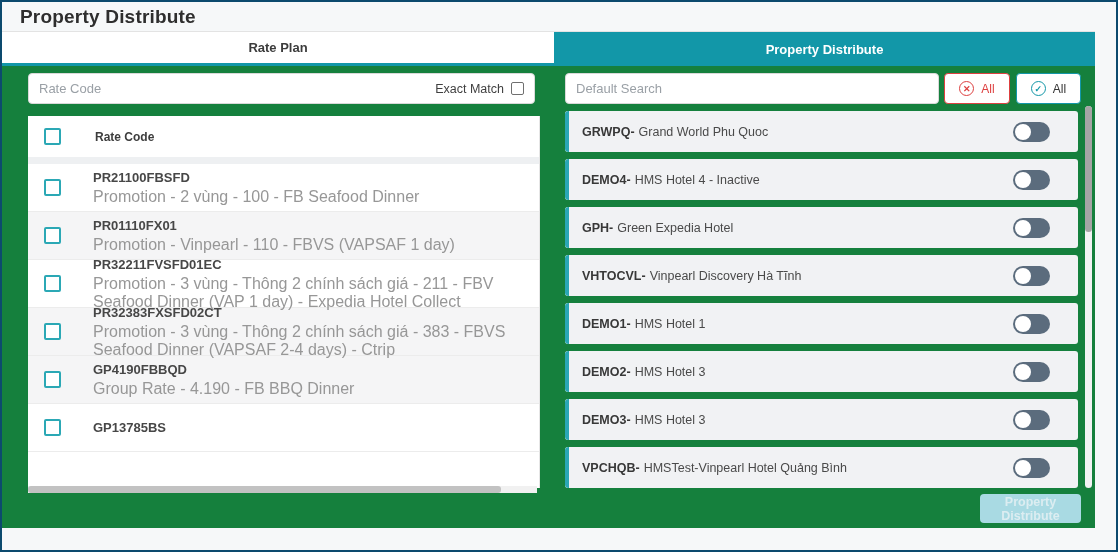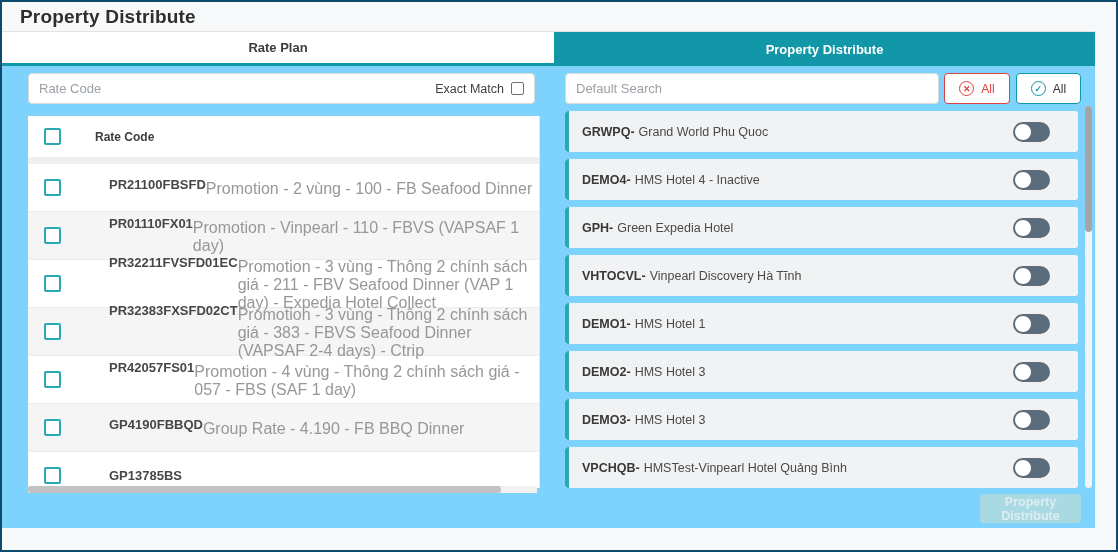--- a/index.html
+++ b/index.html
@@ -7,21 +7,21 @@
   .viewport {
     position: relative; width: 1118px; height: 552px;
     border: 2px solid #0c4a6e; background: #f6f8f9; overflow: hidden;
   }
   .page-title {
     position: absolute; left: 18px; top: 4px;
     font-size: 19px; font-weight: bold; color: #2e2e2e; letter-spacing: .2px;
   }
   .card {
     position: absolute; left: 0; top: 29px; width: 1093px; height: 497px;
-    background: #7dd3fc; border-top: 1px solid #e3e3e3;
+    background: #15803d; border-top: 1px solid #e3e3e3;
   }
   
   .tabs { display: flex; height: 34px; }
   .tab {
     display: flex; align-items: center; justify-content: center;
     font-size: 13px; font-weight: bold; cursor: pointer;
   }
   .tab-left { width: 552px; background: #fff; color: #3c3c3c; border-bottom: 3px solid #1297a8; }
   .tab-right { flex: 1; background: #1297a8; color: #ffffff; }
   
@@ -49,21 +49,21 @@
   }
   .list-header { display: flex; align-items: center; height: 41px; }
   .list-band { height: 7px; background: #eef0f2; }
   .teal-checkbox {
     width: 17px; height: 17px; border: 2px solid #2ba8b5; border-radius: 2px;
     background: #fff; margin-left: 16px; flex-shrink: 0;
   }
   .header-label { font-size: 12px; font-weight: bold; color: #3d3d3d; margin-left: 34px; }
   .lrow { display: flex; align-items: center; height: 48px; border-bottom: 1px solid #ececec; background: #fff; }
   .lrow.alt { background: #f5f5f6; }
-  .lrow-text { margin-left: 48px; display: flex; flex-direction: row; }
+  .lrow-text { margin-left: 32px; display: flex; flex-direction: column; }
   .lrow-code { font-size: 13px; font-weight: bold; color: #474747; }
   .lrow-desc { font-size: 16px; color: #979797; margin-top: 3px; }
   .h-scrollbar {
     position: absolute; left: 26px; top: 420px; width: 509px; height: 7px;
     background: #f1f1f1;
   }
   .h-thumb { height: 7px; width: 93%; background: #c2c2c2; border-radius: 3px; }
   
   .searchbox2 { left: 563px; width: 374px; }
   .all-btn {
@@ -166,27 +166,20 @@
   </div>
 
   <div class="lrow alt">
     <span class="teal-checkbox"></span>
     <span class="lrow-text">
       <span class="lrow-code">PR32383FXSFD02CT</span>
       <span class="lrow-desc">Promotion - 3 vùng - Thông 2 chính sách giá - 383 - FBVS Seafood Dinner (VAPSAF 2-4 days) - Ctrip</span>
     </span>
   </div>
 
-  <div class="lrow">
-    <span class="teal-checkbox"></span>
-    <span class="lrow-text">
-      <span class="lrow-code">PR42057FS01</span>
-      <span class="lrow-desc">Promotion - 4 vùng - Thông 2 chính sách giá - 057 - FBS (SAF 1 day)</span>
-    </span>
-  </div>
 
   <div class="lrow alt">
     <span class="teal-checkbox"></span>
     <span class="lrow-text">
       <span class="lrow-code">GP4190FBBQD</span>
       <span class="lrow-desc">Group Rate - 4.190 - FB BBQ Dinner</span>
     </span>
   </div>
 
   <div class="lrow">

